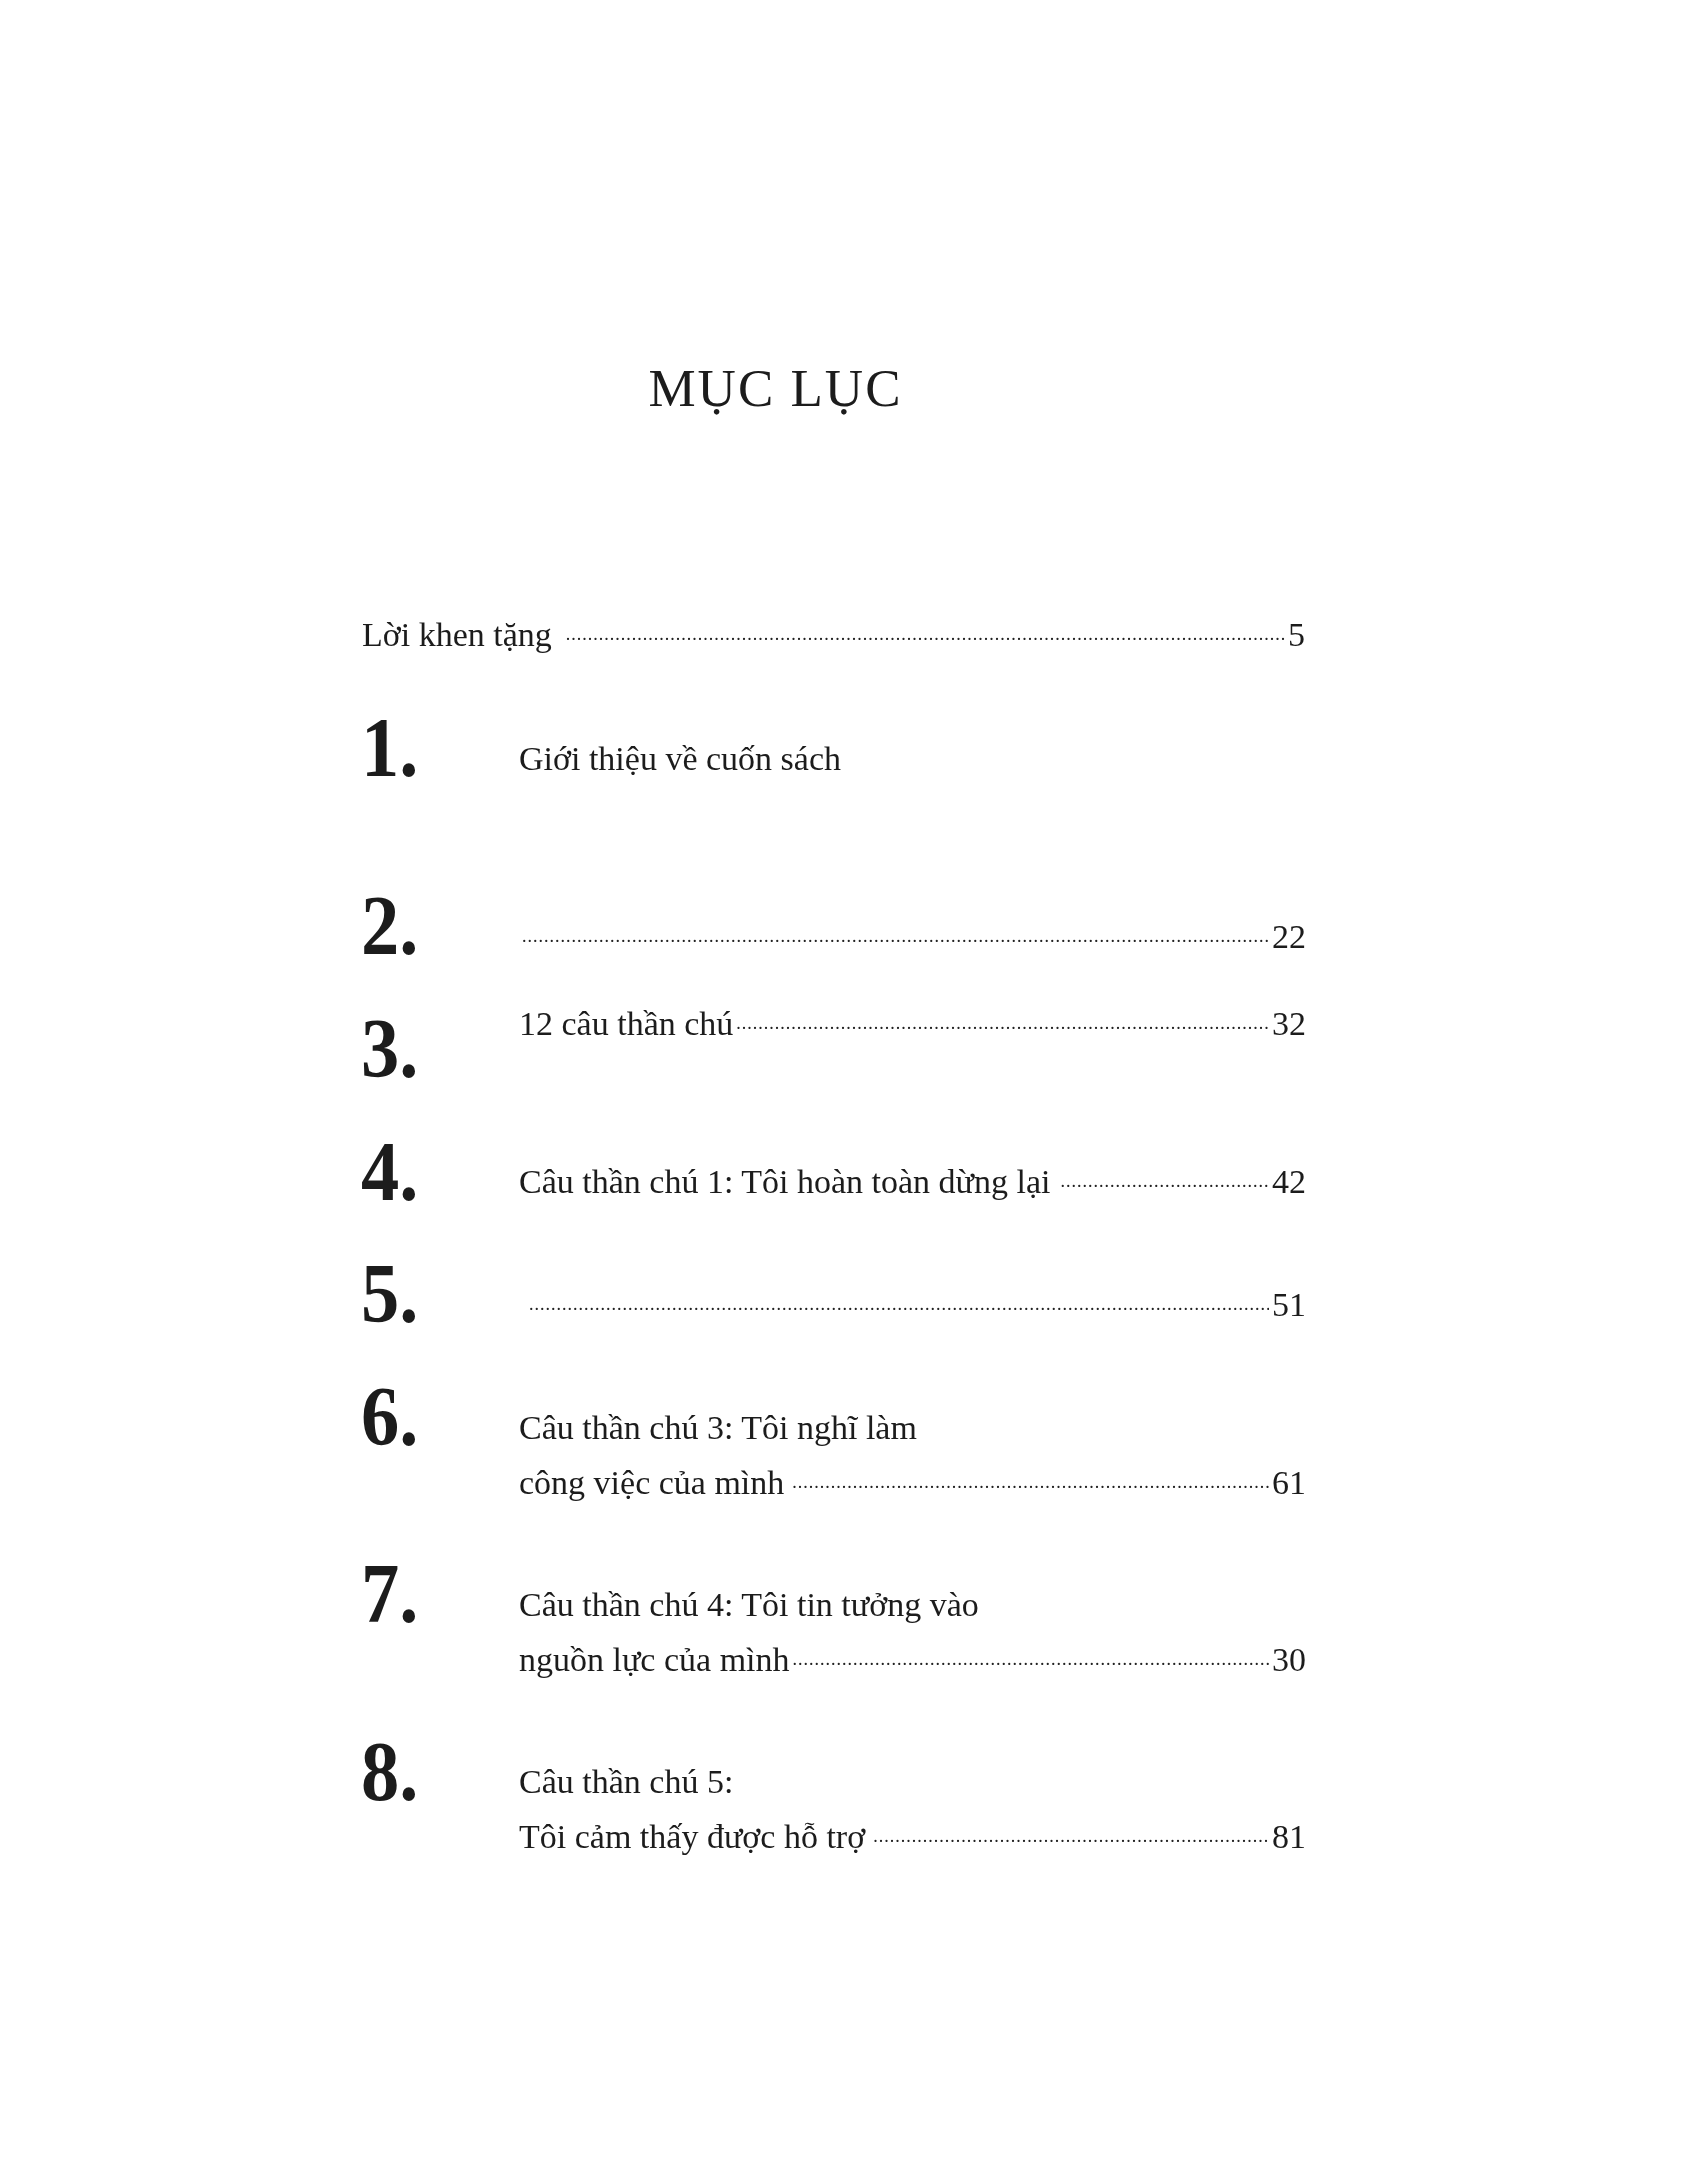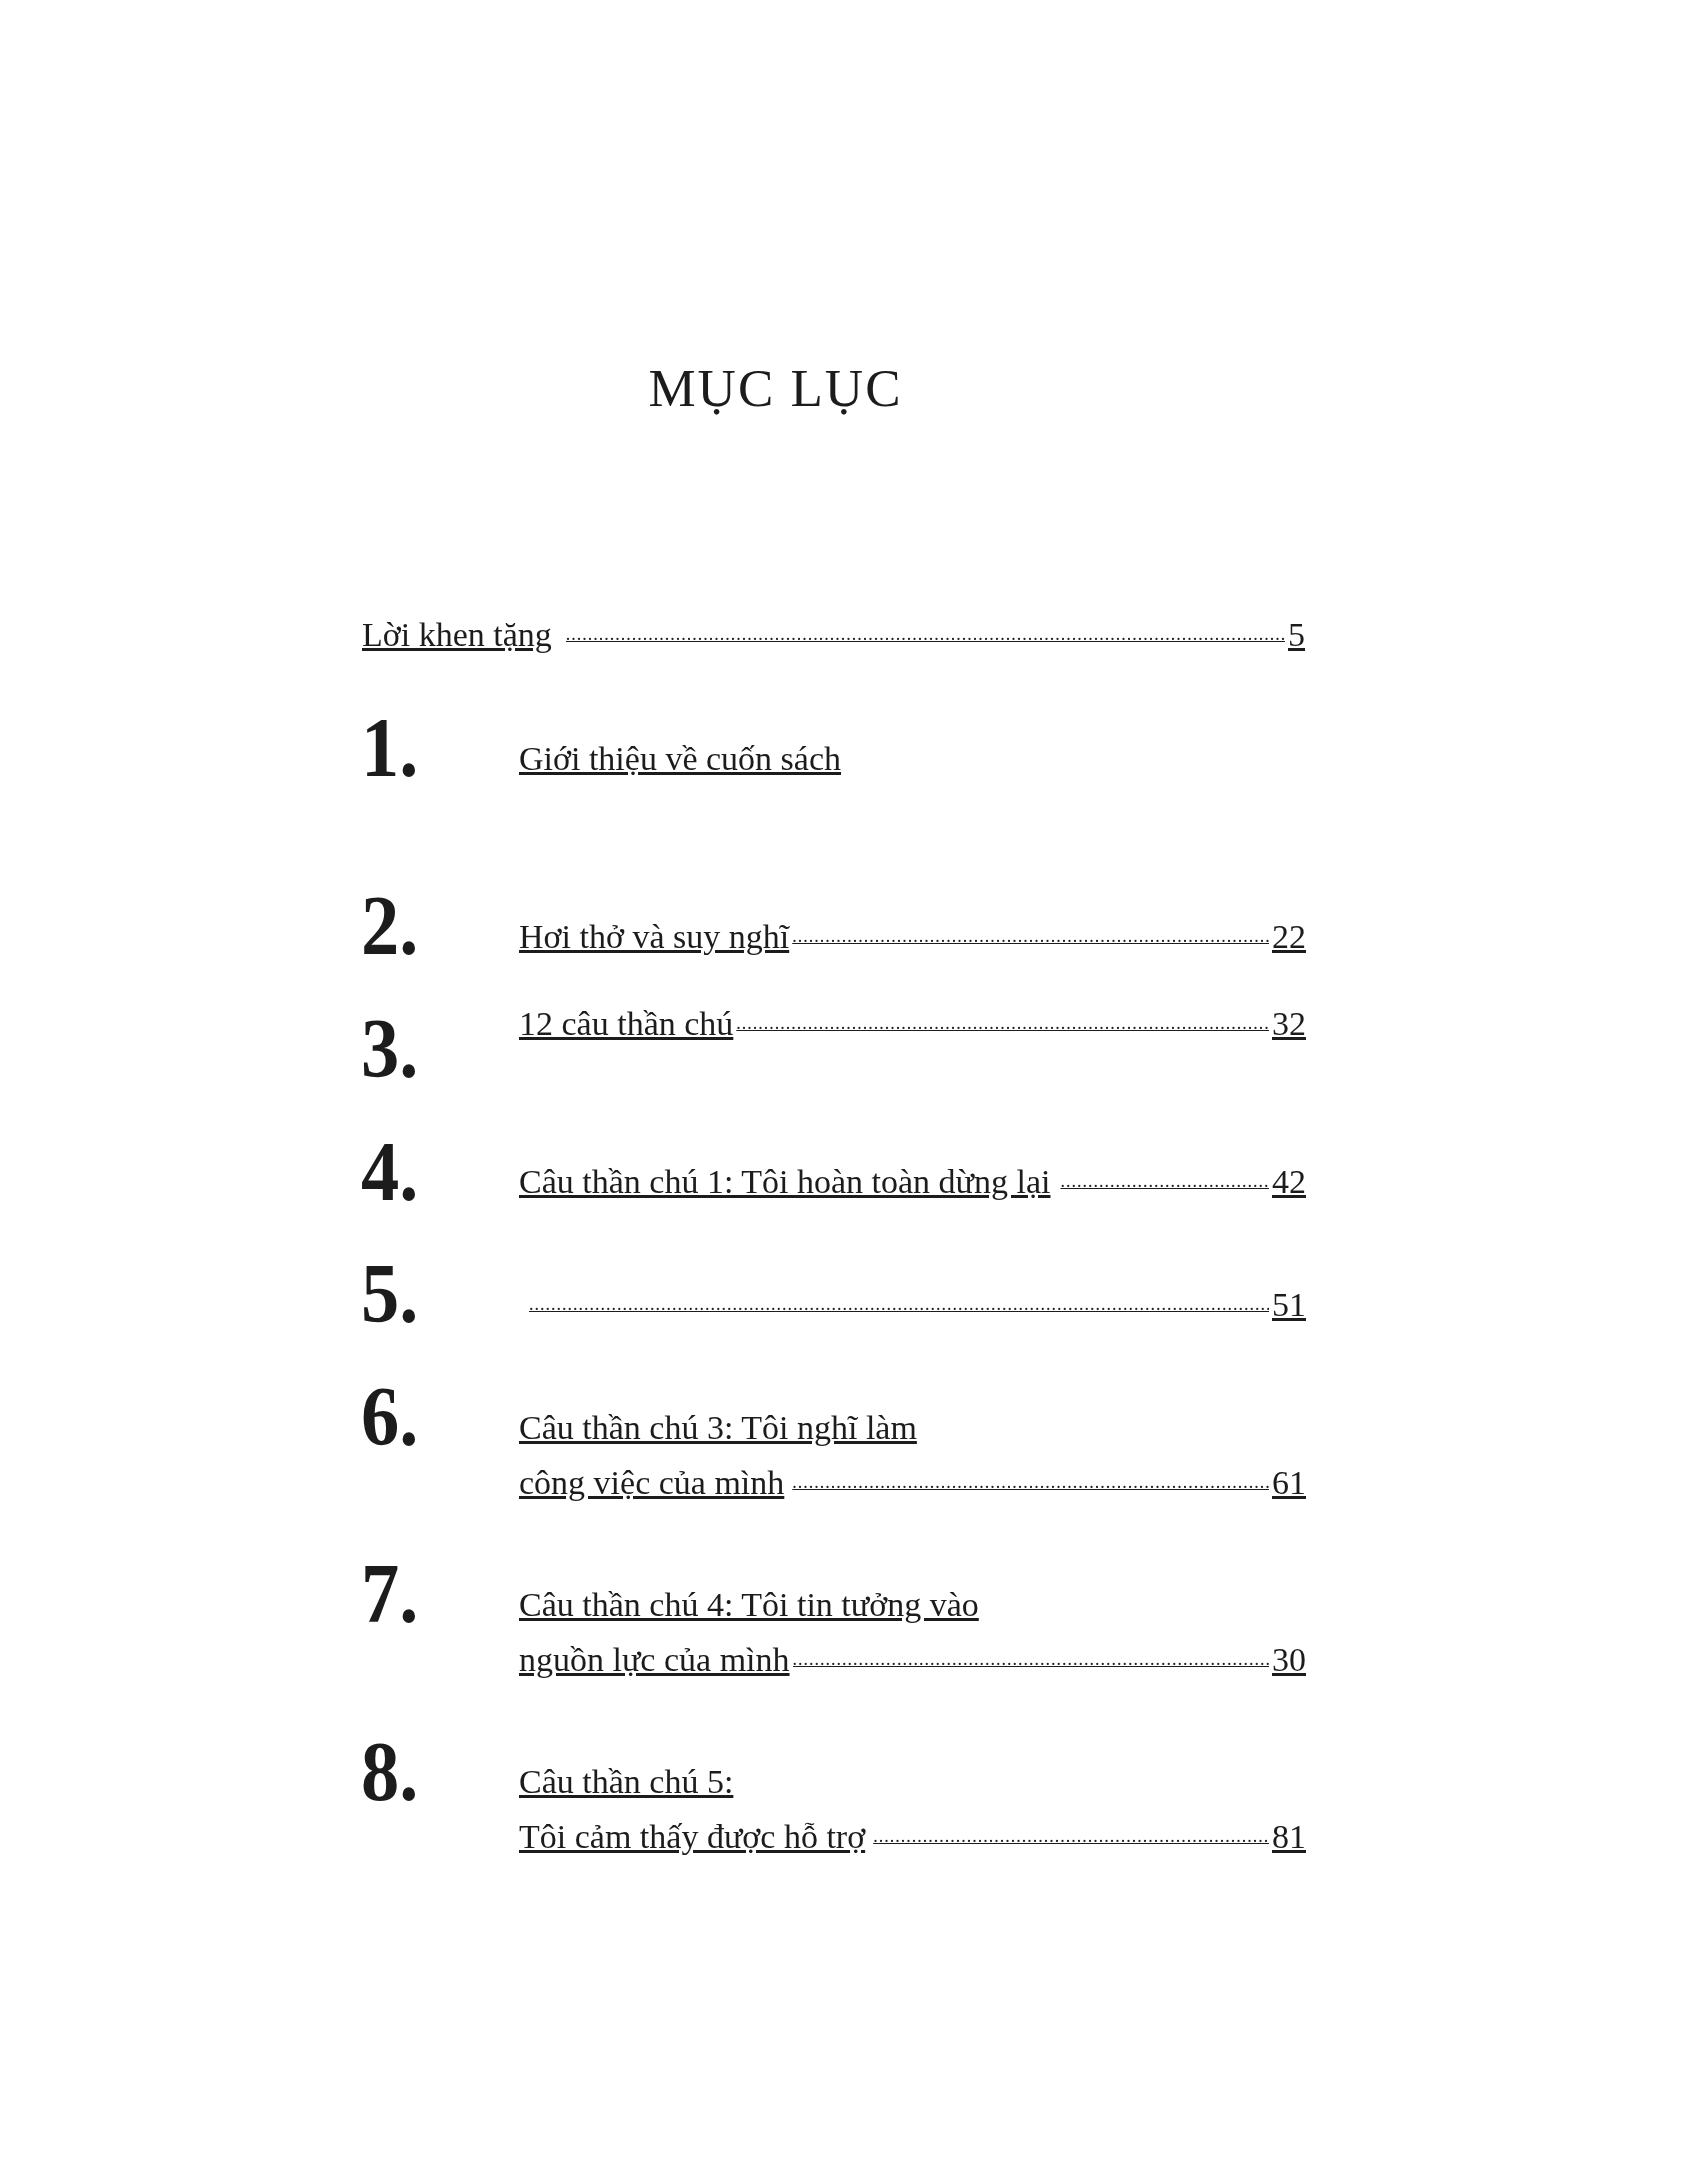--- a/index.html
+++ b/index.html
@@ -1,21 +1,21 @@
 <!DOCTYPE html>
 <html><head>
 <meta charset="utf-8">
 <style>
   html, body { margin: 0; padding: 0; background: #ffffff; }
   body { width: 1683px; height: 2178px; position: relative; overflow: hidden;
          font-family: "Liberation Serif", "DejaVu Serif", serif; color: #1c1c1c; }
   .title { position: absolute; top: 322px; left: 0; width: 1551px; text-align: center;
            font-size: 53px; letter-spacing: 2px; font-weight: normal; }
   .row { position: absolute; left: 519px; width: 787px; font-size: 34px; line-height: 55px; }
-  .line { display: flex; align-items: flex-end; white-space: nowrap; text-decoration: underline; }
+  .line { display: flex; align-items: flex-end; white-space: nowrap; }
   .line .txt { flex: 0 0 auto; }
   .line .dots { flex: 1 1 auto; overflow: hidden; margin: 0 3px; font-size: 18px; letter-spacing: 1px; color: #222; }
   .line .dots::before { content: "......................................................................................................................................................................................................................................"; }
   .line .pg { flex: 0 0 auto; }
   .ital { font-style: italic; }
   .num { position: absolute; left: 361px; font-size: 85px; font-weight: bold; line-height: 1;
          font-family: "Liberation Serif", "DejaVu Serif", serif; transform: scaleX(0.9); transform-origin: left; }
   .front { left: 362px; width: 943px; }
 </style>
 </head>
@@ -34,21 +34,20 @@
 <div class="num" style="top:705px;">1.</div>
 <div class="row" style="top:731px;">
   <div class="line">
       <span class="txt">Giới thiệu về cuốn sách</span>
     </div>
 </div>
 
 <div class="num" style="top:883px;">2.</div>
 <div class="row" style="top:909px;">
   <div class="line">
-    <span class="txt">Hơi thở và suy nghĩ</span>
     <span class="dots"></span>
     <span class="pg">22</span>
   </div>
 </div>
 
 <div class="num" style="top:1006px;">3.</div>
 <div class="row" style="top:996px;">
   <div class="line">
     <span class="txt">12 câu thần chú</span>
     <span class="dots"></span>

